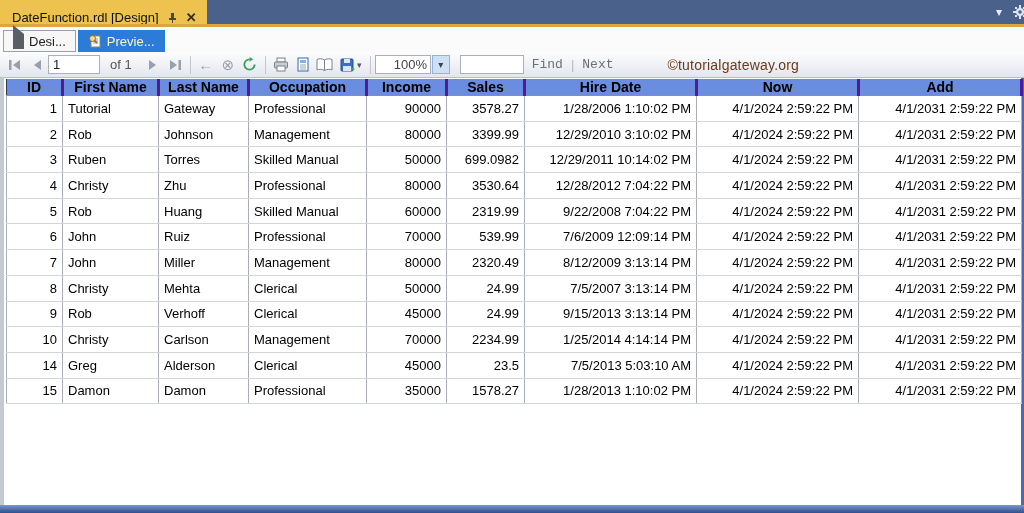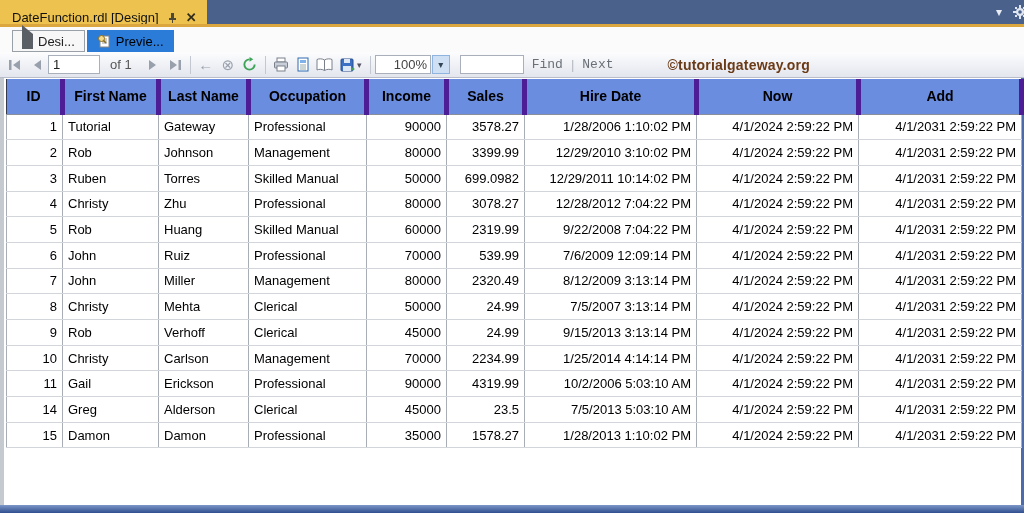--- a/index.html
+++ b/index.html
@@ -13,56 +13,56 @@
     gap:8px; padding:0 10px 0 12px; height:35px; }
   .doc-tab .title { white-space:nowrap; }
   .doc-tab .pin svg, .doc-tab .close { opacity:.85; }
   .doc-tab .close { font-size:13px; font-weight:bold; cursor:default; }
   .doc-strip-right { margin-left:auto; display:flex; align-items:center; gap:10px; padding-right:2px; color:#e8edf5; }
   .chevron { font-size:12px; line-height:1; }
   .accent-line { position:absolute; left:0; top:24px; width:1024px; height:3px; background:#dca63f; }
 
   
   .mode-tabs { position:absolute; left:0; top:27px; width:1024px; height:25px; background:#fbfbfc;
-    display:flex; align-items:flex-end; padding-left:12px; gap:2px; }
+    display:flex; align-items:flex-end; padding-left:3px; gap:2px; }
   .mode-tab { height:22px; display:flex; align-items:center; gap:5px; font-size:13px;
     padding:0 9px; border:1px solid #9aa0a8; background:#f7f7f7; color:#222; }
-  .mode-tab.active { background:#2b7bd8; border-color:#2b7bd8; color:#000000; }
+  .mode-tab.active { background:#2b7bd8; border-color:#2b7bd8; color:#fef9c3; }
   .tri-icon { width:0; height:0; border-left:11px solid #5a5f66; border-top:9px solid transparent; position:relative; }
   .tri-under { width:13px; height:3px; background:#8a2b2b; margin-top:0; }
 
   
   .rv-toolbar { position:absolute; left:0; top:52px; width:1024px; height:26px;
     background:linear-gradient(#fdfdfe, #e3e6ee); border-bottom:1px solid #b9bdc9;
     display:flex; align-items:center; padding:0 4px; font-size:13px; color:#555; }
   .tb-btn { width:22px; height:20px; display:flex; align-items:center; justify-content:center; }
   .tb-sep { width:1px; height:18px; background:#c3c7d0; margin:0 4px; }
   .page-input { width:52px; height:19px; border:1px solid #aab0bb; background:#fff; font-size:13px;
     padding:0 4px; color:#222; font-family:"Liberation Sans",sans-serif; }
   .of-label { margin:9px 10px; color:#555; }
   .zoom-box { width:56px; height:19px; border:1px solid #aab0bb; background:#fff; display:flex;
     align-items:center; padding-left:18px; color:#444; }
   .zoom-dd { width:18px; height:19px; background:#cfe0f5; border:1px solid #8fb4e0; display:flex;
     align-items:center; justify-content:center; color:#345; font-size:10px; margin-left:1px; }
   .find-input { width:64px; height:19px; border:1px solid #aab0bb; background:#fff; margin-left:10px;
     font-family:"Liberation Sans",sans-serif; }
   .find-link, .next-link { color:#6b7077; margin:0 8px;font-family:Liberation Mono, monospace; }
   .fn-sep { color:#b5b9c0; }
-  .watermark { color:#6b3a16; font-weight:bold; font-size:14px; margin-left:46px; letter-spacing:.2px; }
+  .watermark { color:#6b3a16; font-weight:normal; font-size:14px; margin-left:46px; letter-spacing:.2px; }
   .glyph { color:#9aa1ad; font-size:15px; }
 
   
   .viewport { position:absolute; left:0; top:78px; width:1024px; height:427px; background:#fff;
     border-right:3px solid #4c6bae; }
   .left-edge { position:absolute; left:0; top:0; width:4px; height:427px; background:#c5c9d0; }
 
   table.report { border-collapse:collapse; table-layout:fixed; margin-left:6px; margin-top:1px;
     width:1015px; font-size:13px; color:#000; }
-  table.report th { background:#6b8de0; font-size:14px; font-weight:bold; height:35px;
-    border-right:5px solid #4c1d95; border-left:1px solid #333a4d; border-bottom:1px solid #8a8f99;
+  table.report th { background:#6b8de0; font-size:14px; font-weight:bold; height:16px;
+    border-right:3px solid #4c1d95; border-left:1px solid #333a4d; border-bottom:1px solid #8a8f99;
     text-align:center; overflow:hidden; white-space:nowrap; }
   table.report td { height:25.7px; border-right:1px solid #a9adb5; border-bottom:1px solid #d2d5da;
     padding:0 5px; overflow:hidden; white-space:nowrap; background:#fff; }
   table.report td:first-child { border-left:1px solid #a9adb5; }
   table.report td:nth-child(1), table.report td:nth-child(5), table.report td:nth-child(6),
   table.report td:nth-child(7), table.report td:nth-child(8), table.report td:nth-child(9) { text-align:right; }
   table.report td:nth-child(2), table.report td:nth-child(3), table.report td:nth-child(4) { text-align:left; }
 
   
   .bottom-bar { position:absolute; left:0; top:505px; width:1024px; height:8px;
@@ -261,21 +261,21 @@
           <td>12/29/2011 10:14:02 PM</td>
           <td>4/1/2024 2:59:22 PM</td>
           <td>4/1/2031 2:59:22 PM</td>
         </tr>
         <tr>
           <td>4</td>
           <td>Christy</td>
           <td>Zhu</td>
           <td>Professional</td>
           <td>80000</td>
-          <td>3078.27</td>
+          <td>3530.64</td>
           <td>12/28/2012 7:04:22 PM</td>
           <td>4/1/2024 2:59:22 PM</td>
           <td>4/1/2031 2:59:22 PM</td>
         </tr>
         <tr>
           <td>5</td>
           <td>Rob</td>
           <td>Huang</td>
           <td>Skilled Manual</td>
           <td>60000</td>
@@ -333,31 +333,20 @@
           <td>Christy</td>
           <td>Carlson</td>
           <td>Management</td>
           <td>70000</td>
           <td>2234.99</td>
           <td>1/25/2014 4:14:14 PM</td>
           <td>4/1/2024 2:59:22 PM</td>
           <td>4/1/2031 2:59:22 PM</td>
         </tr>
         <tr>
-          <td>11</td>
-          <td>Gail</td>
-          <td>Erickson</td>
-          <td>Professional</td>
-          <td>90000</td>
-          <td>4319.99</td>
-          <td>10/2/2006 5:03:10 AM</td>
-          <td>4/1/2024 2:59:22 PM</td>
-          <td>4/1/2031 2:59:22 PM</td>
-        </tr>
-        <tr>
           <td>14</td>
           <td>Greg</td>
           <td>Alderson</td>
           <td>Clerical</td>
           <td>45000</td>
           <td>23.5</td>
           <td>7/5/2013 5:03:10 AM</td>
           <td>4/1/2024 2:59:22 PM</td>
           <td>4/1/2031 2:59:22 PM</td>
         </tr>

